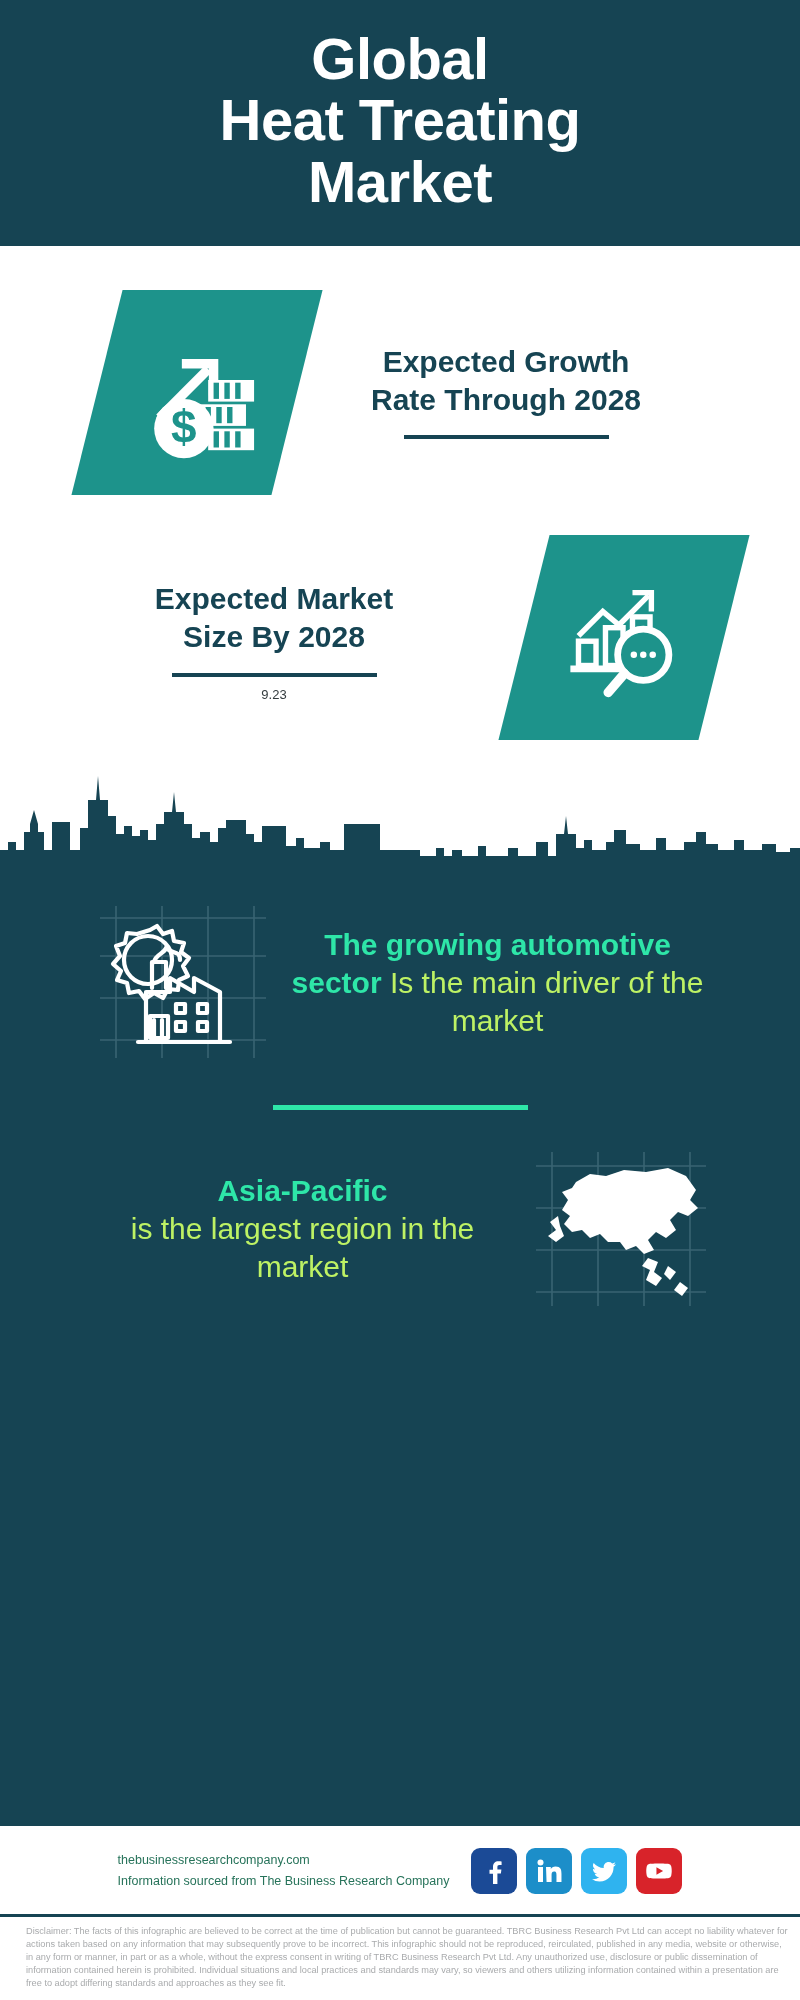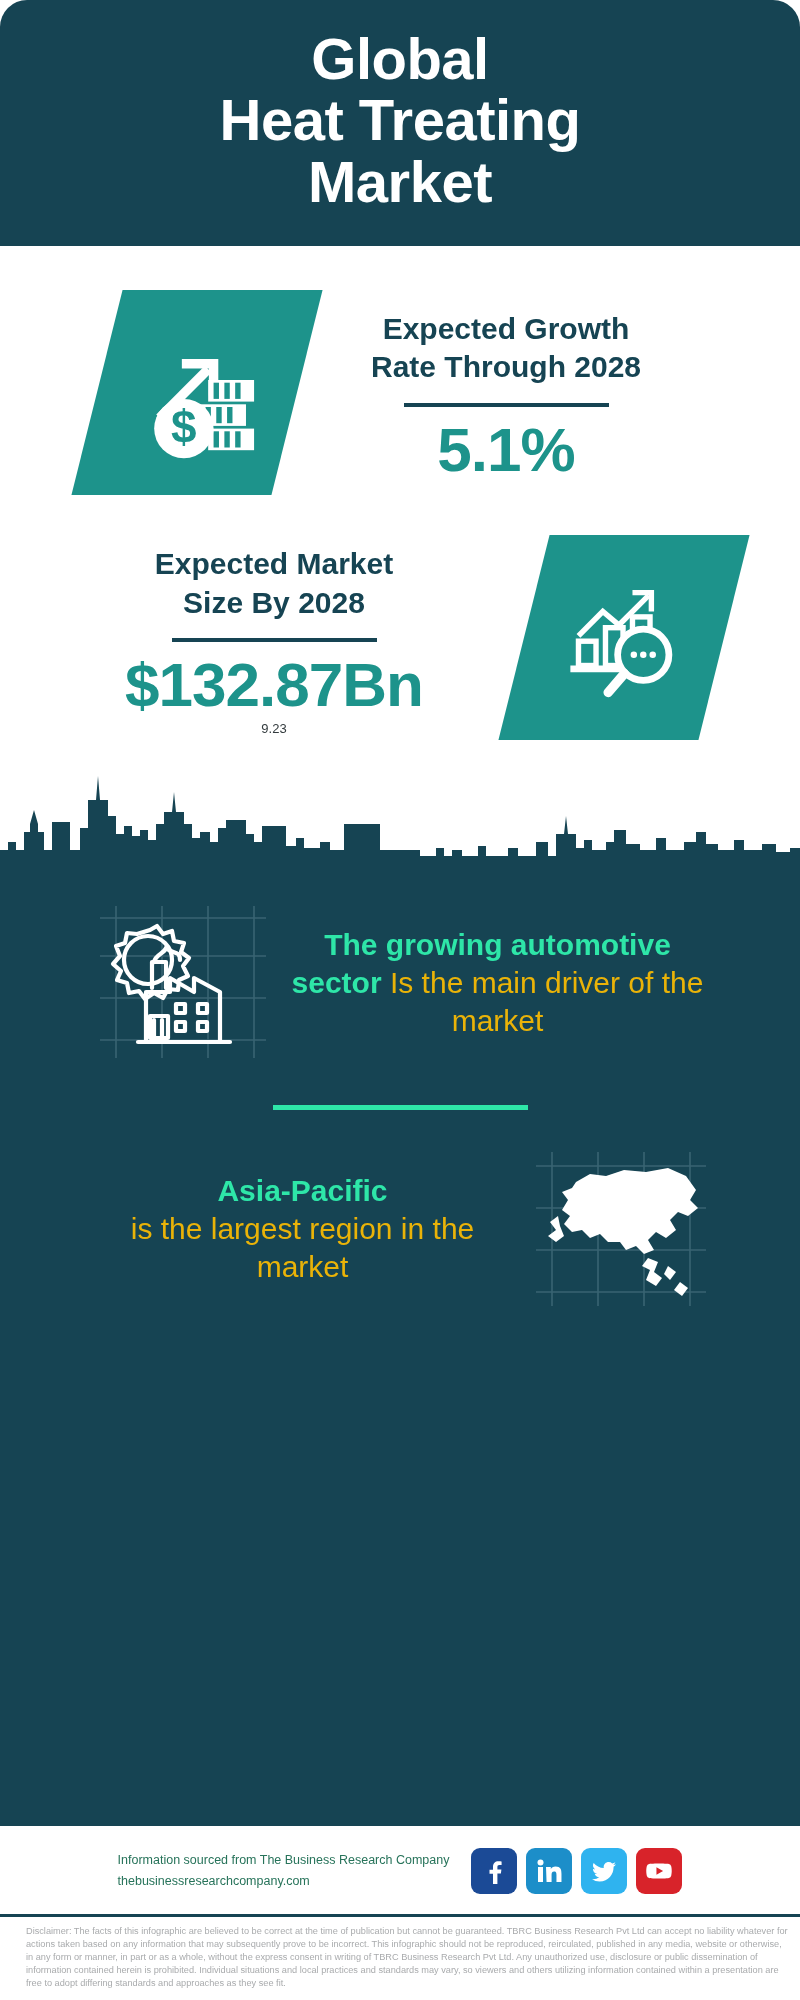--- a/index.html
+++ b/index.html
@@ -10,21 +10,20 @@
     -webkit-font-smoothing:antialiased;
   }
   .page{
     width:800px;
     min-height:2000px;
     position:relative;
     background:#ffffff;
     overflow:hidden;
     display:flex;
     flex-direction:column;
-    border-radius:27px;
   }
 
   
   .header{
     background:#164453;
     padding:28px 30px 34px 30px;
     text-align:center;
   }
   .header h1{
     margin:0;
@@ -140,21 +139,21 @@
   .insight-icon svg{width:185px;height:165px;display:block;}
   .insight-text{
     flex:1 1 auto;
     text-align:center;
     color:#ffffff;
     font-size:30px;
     line-height:1.26;
     max-width:430px;
   }
   .hl{color:#2ee6a8;font-weight:bold;}
-  .normal{color:#eab308;font-weight:normal;}
+  .normal{color:#bef264;font-weight:normal;}
 
   .divider{
     width:255px;
     height:5px;
     background:#2ee6a8;
     margin:26px auto 22px auto;
   }
 
   
   .source-bar{
@@ -233,34 +232,32 @@
             <text x="40" y="87" font-size="34" font-weight="bold" fill="#1d938b" text-anchor="middle" font-family="Liberation Sans, sans-serif">$</text>
           </svg>
         </div>
       </div>
       <div class="stat-text">
         <div class="stat-title">
           <span>Expected Growth</span><br>
           <span>Rate Through 2028</span>
         </div>
         <div class="rule"></div>
-        <div class="stat-value">5.1%</div>
       </div>
     </div>
 
     <div class="gap"></div>
 
     <div class="stat-row reverse">
       <div class="stat-text">
         <div class="stat-title">
           <span>Expected Market</span><br>
           <span>Size By 2028</span>
         </div>
         <div class="rule"></div>
-        <div class="stat-value">$132.87Bn</div>
         <div class="stat-sub">9.23</div>
       </div>
       <div class="para">
         <div class="inner">
           <svg viewBox="0 0 100 100">
             <path d="M16 48 L34 30 L46 40 L68 18" stroke="#fff" stroke-width="4" fill="none"></path>
             <path d="M56 16 L70 16 L70 30" stroke="#fff" stroke-width="4" fill="none"></path>
             <rect x="16" y="52" width="13" height="18" stroke="#fff" stroke-width="4" fill="none"></rect>
             <rect x="36" y="42" width="13" height="28" stroke="#fff" stroke-width="4" fill="none"></rect>
             <rect x="56" y="34" width="13" height="36" stroke="#fff" stroke-width="4" fill="none"></rect>
@@ -345,22 +342,22 @@
           <path fill="#ffffff" d="M140 120 L148 126 L142 134 L136 128 Z"></path>
           <path fill="#ffffff" d="M152 136 L160 142 L154 150 L146 144 Z"></path>
           <path fill="#ffffff" d="M30 70 L22 76 L28 84 L20 90 L28 96 L36 90 L32 80 Z"></path>
         </svg>
       </div>
     </div>
   </div>
 
   <div class="source-bar">
     <div class="source-text">
+      <div>thebusinessresearchcompany.com</div>
       <div>Information sourced from The Business Research Company</div>
-      <div>thebusinessresearchcompany.com</div>
     </div>
     <div class="socials">
       <div class="sq fb">
         <svg width="28" height="28" viewBox="0 0 28 28">
           <path fill="#ffffff" d="M17.4 27V16.6h3.5l.5-4h-4V10c0-1.2.3-2 2-2h2.2V4.4c-.4-.06-1.7-.2-3.2-.2-3.2 0-5.4 2-5.4 5.5v3.1h-3.5v4h3.5V27z"></path>
         </svg>
       </div>
       <div class="sq li">
         <svg width="28" height="28" viewBox="0 0 28 28">
           <rect x="3" y="10" width="5" height="15" fill="#ffffff"></rect>

